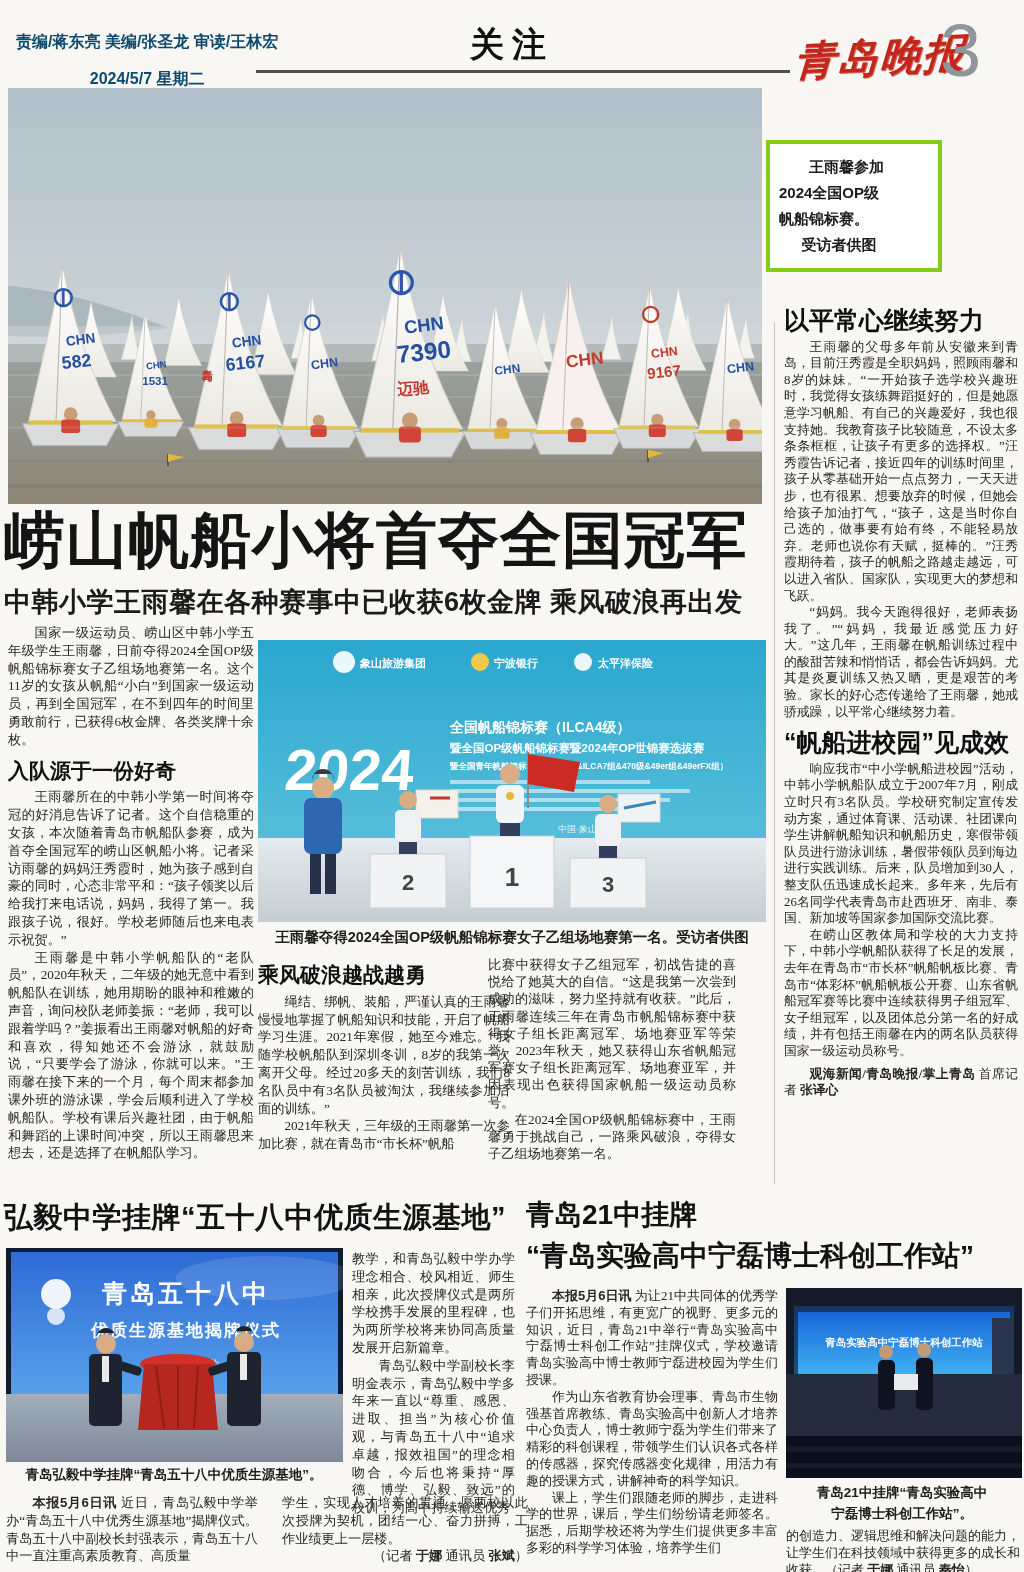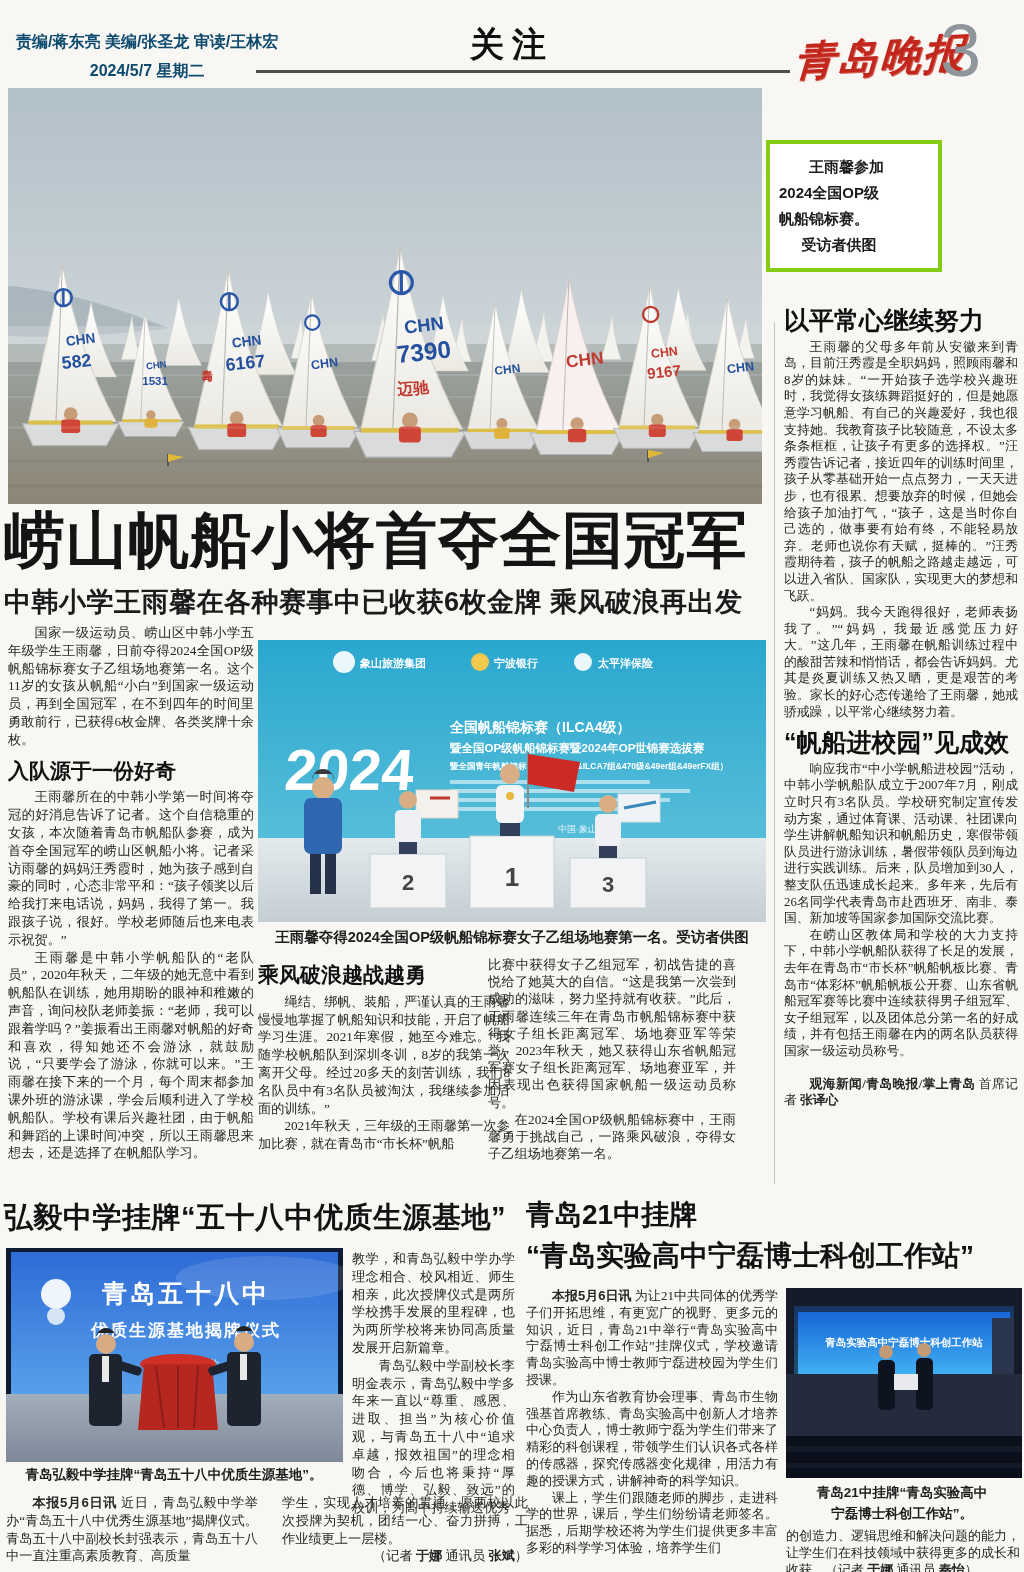--- a/index.html
+++ b/index.html
@@ -4,21 +4,21 @@
 <style>
   html,body{margin:0;padding:0;background:#6f6f6f;}
   .page{position:relative;width:1024px;height:1572px;background:#f8f7f3;overflow:hidden;
         font-family:"Liberation Serif",serif;color:#262626;}
   .sans{font-family:"Liberation Sans",sans-serif;}
   p{margin:0;text-align:justify;}
   .ind{text-indent:2em;}
   .abs{position:absolute;}
   
   .credits{left:16px;top:32px;font-family:"Liberation Sans",sans-serif;font-size:16px;font-weight:700;color:#0c4a6e;}
-  .credits .date{text-align:center;margin-top:8px;}
+  .credits .date{text-align:center;margin-top:16px;}
   .kanzhu{left:50%;top:22px;transform:translateX(-50%);font-size:34px;font-weight:900;letter-spacing:8px;color:#101010;}
   .hrule{left:256px;top:70px;width:534px;height:3px;background:#4e4e4e;}
   .masthead{left:794px;top:30px;font-size:41px;font-weight:700;font-style:italic;color:#c2271d;
             transform:rotate(-3deg) skewX(-6deg);letter-spacing:2px;text-shadow:1px 1px 0 #d8655c;}
   .pageno{left:940px;top:8px;font-size:74px;font-weight:500;color:#8e959b;font-family:"Liberation Sans",sans-serif;}
   
   .main-photo{left:8px;top:88px;width:754px;height:416px;overflow:hidden;}
   .note-box{left:766px;top:140px;width:150px;border:4px solid #84cc16;background:#fff;padding:10px 9px;
             font-family:"Liberation Sans",sans-serif;font-size:15px;font-weight:700;line-height:26px;color:#1c1c1c;}
   .note-box div{text-align:left;}
@@ -31,21 +31,21 @@
   .col-left{left:8px;top:624px;width:246px;height:560px;overflow:hidden;}
   .sec-h{font-family:"Liberation Sans",sans-serif;font-size:21px;font-weight:800;color:#111;margin:13px 0 9px;}
   .award-photo{left:258px;top:640px;width:508px;height:282px;overflow:hidden;}
   .award-cap{left:258px;top:928px;width:508px;text-align:center;font-family:"Liberation Sans",sans-serif;
              font-size:14.5px;font-weight:700;color:#1d1d1d;}
   .col-mid{left:258px;top:956px;width:252px;height:238px;overflow:hidden;}
   .col-sub{left:488px;top:956px;width:248px;height:238px;overflow:hidden;font-size:13.2px;line-height:17.2px;}
   .vrule{left:774px;top:322px;width:1px;height:862px;background:#c6c6c1;}
   .col-far{left:784px;top:308px;width:234px;height:868px;overflow:hidden;}
   .far-h{font-family:"Liberation Sans",sans-serif;font-size:25px;font-weight:900;color:#0f0f0f;margin:4px 0 10px;}
-  .byline{margin-top:16px;font-family:Liberation Serif, serif;}
+  .byline{margin-top:6px;font-family:Liberation Serif, serif;}
   .bold{font-weight:700;}
   
   .bl-headline{left:4px;top:1198px;width:512px;font-size:29px;font-weight:900;color:#121212;letter-spacing:.5px;}
   .bl-photo{left:6px;top:1248px;width:373px;height:214px;overflow:hidden;}
   .bl-cap{left:0px;top:1466px;width:348px;text-align:center;font-family:"Liberation Sans",sans-serif;
           font-size:13.5px;font-weight:700;color:#1d1d1d;}
   .bl-side{left:352px;top:1250px;width:163px;height:322px;overflow:hidden;}
   .bl-colA{left:6px;top:1494px;width:252px;height:78px;overflow:hidden;}
   .bl-colB{left:258px;top:1494px;width:246px;height:78px;overflow:hidden;margin-left:24px;}
   .rep-line{text-align:right;}

